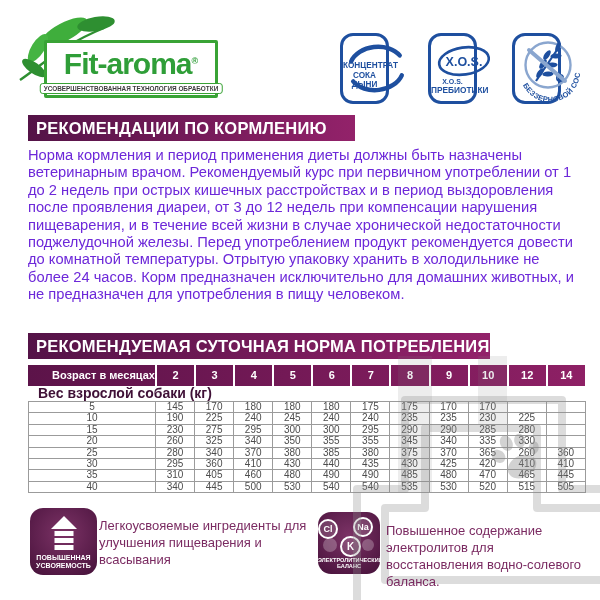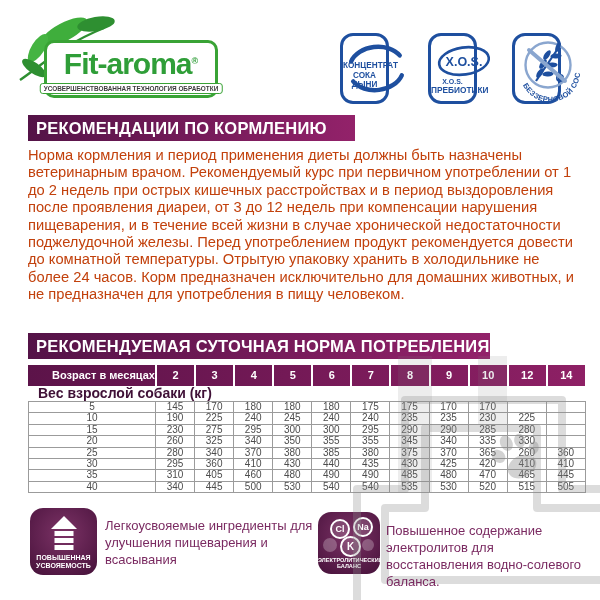--- a/index.html
+++ b/index.html
@@ -3,21 +3,21 @@
 <meta charset="utf-8">
 <style>
   html,body{margin:0;padding:0;background:#fff;}
   .page{position:relative;width:600px;height:600px;background:#fff;overflow:hidden;
         font-family:"Liberation Sans","DejaVu Sans",sans-serif;}
 
   
   .logo-wrap{position:absolute;left:12px;top:10px;width:220px;height:95px;}
   .leaves{position:absolute;left:0;top:0;}
   .logo-box{position:absolute;left:32px;top:30px;width:168px;height:52px;
-            border:3px solid #39a335;border-radius:10px;background:#fff;text-align:center;}
+            border:3px solid #39a335;border-radius:2px;background:#fff;text-align:center;}
   .brand{font-size:30px;font-weight:bold;color:#2f9e38;letter-spacing:-1px;line-height:34px;margin-top:1px;}
   .brand sup{font-size:9px;letter-spacing:0;vertical-align:10px;}
   .tagline{position:absolute;left:50%;transform:translateX(-50%);bottom:1px;white-space:nowrap;
            font-size:6.4px;font-weight:bold;color:#3c3c3c;background:#fff;
            border:1px solid #39a335;border-radius:3px;padding:1px 3px;}
 
   
   .tbadge{position:absolute;top:33px;width:49px;height:71px;border:3.2px solid #1e4f9f;
           border-radius:13px;background:#fff;box-sizing:border-box;}
   .tbadge svg{position:absolute;left:0;top:0;}
@@ -27,21 +27,21 @@
   .xos-l1{font-size:7px;line-height:8px;}
   .xos-l2{font-size:8.3px;line-height:9px;}
 
   
   .sec-title{position:absolute;height:26px;background:linear-gradient(90deg,#541347,#93226a);
              color:#fff;font-weight:bold;font-size:16.5px;line-height:26px;padding-left:8px;letter-spacing:.2px;}
   .t1{left:28px;top:115px;width:319px;}
   .t2{left:28px;top:333px;width:454px;}
 
   .bodytext{position:absolute;left:28px;top:147px;width:549px;
-            font-size:14.7px;line-height:17.4px;color:#c2410c;}
+            font-size:14.7px;line-height:17.4px;color:#6d28d9;}
 
   
   .tablewrap{position:absolute;left:28px;top:365px;width:557px;}
   .age-row{display:flex;height:21px;background:linear-gradient(90deg,#5c1349,#8e2065);
            color:#fff;font-weight:bold;font-size:11px;line-height:21px;}
   .age-label{width:127px;padding-left:24px;box-sizing:border-box;}
   .age-cell{width:39.09px;text-align:center;border-left:2px solid #fff;box-sizing:border-box;}
   .weight-label{height:15px;line-height:15px;font-size:14px;font-weight:bold;color:#3f1036;padding-left:10px;}
   table.feed{width:557px;border-collapse:collapse;table-layout:fixed;}
   table.feed td{border:1px solid #9b9b9b;height:10.4px;line-height:10.4px;font-size:10px;
@@ -55,21 +55,21 @@
   .fb-text{position:absolute;left:0;right:0;text-align:center;color:#fff;font-weight:bold;}
   .fb1 .fb-text{bottom:5px;font-size:7px;line-height:8px;}
   .fb2 .fb-text{bottom:4px;font-size:5.6px;line-height:6.6px;}
   .arrow-tri{position:absolute;left:50%;transform:translateX(-50%);top:8px;width:0;height:0;
              border-left:13px solid transparent;border-right:13px solid transparent;border-bottom:13px solid #fff;}
   .arrow-bar{position:absolute;left:50%;transform:translateX(-50%);width:19px;height:4.5px;background:#fff;}
   .ion{position:absolute;border:2px solid #fff;border-radius:50%;background:rgba(255,255,255,.14);
        color:#fff;font-weight:bold;text-align:center;box-sizing:border-box;}
   .ion-decor{position:absolute;border-radius:50%;background:rgba(255,255,255,.25);}
   .feat-text{position:absolute;font-size:13px;line-height:17px;color:#7a2a61;z-index:4;}
-  .ft1{left:105px;top:517px;width:218px;}
+  .ft1{left:99px;top:517px;width:218px;}
   .ft2{left:386px;top:522px;width:208px;}
 
   
   .watermark{position:absolute;left:0;top:0;z-index:3;pointer-events:none;}
 </style>
 </head>
 <body>
 
 <div class="page">
 
@@ -312,21 +312,21 @@
     <div class="fb-text">
       <div>ПОВЫШЕННАЯ</div>
       <div>УСВОЯЕМОСТЬ</div>
     </div>
   </div>
   <div class="feat-text ft1">Легкоусвояемые ингредиенты для улучшения пищеварения и всасывания</div>
 
   <div class="fbadge fb2">
     <div class="ion-decor" style="left:5px;top:26px;width:14px;height:14px;"></div>
     <div class="ion-decor" style="left:44px;top:27px;width:12px;height:12px;"></div>
-    <div class="ion" style="left:12px;top:7px;width:20px;height:20px;font-size:9px;line-height:16px;">Cl</div>
+    <div class="ion" style="left:0;top:7px;width:20px;height:20px;font-size:9px;line-height:16px;">Cl</div>
     <div class="ion" style="left:35px;top:5px;width:20px;height:20px;font-size:9px;line-height:16px;">Na</div>
     <div class="ion" style="left:22px;top:24px;width:21px;height:21px;font-size:10px;line-height:17px;">K</div>
     <div class="fb-text">
       <div>ЭЛЕКТРОЛИТИЧЕСКИЙ</div>
       <div>БАЛАНС</div>
     </div>
   </div>
   <div class="feat-text ft2">Повышенное содержание электролитов для восстановления водно-солевого баланса.</div>
 
 </div>

